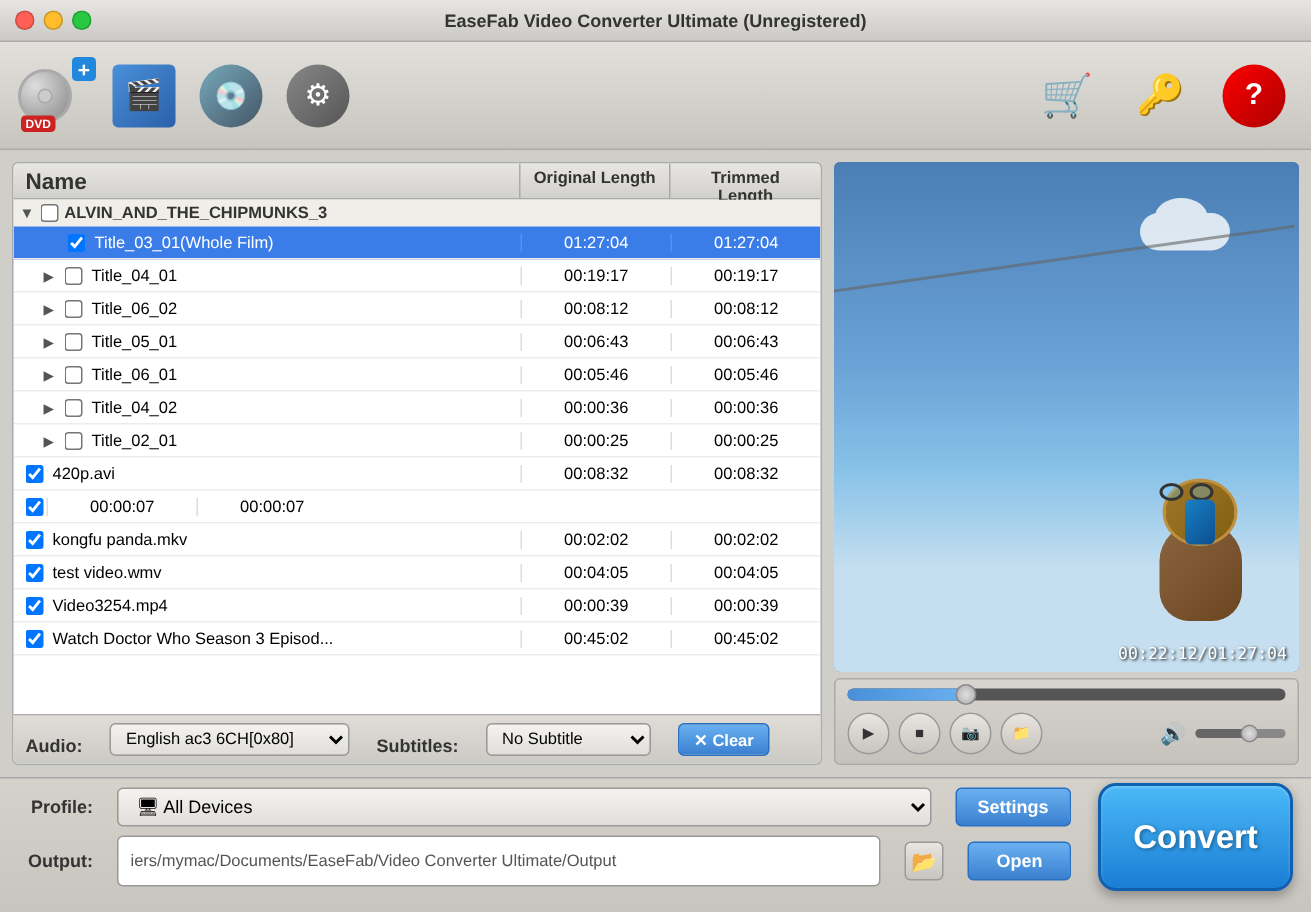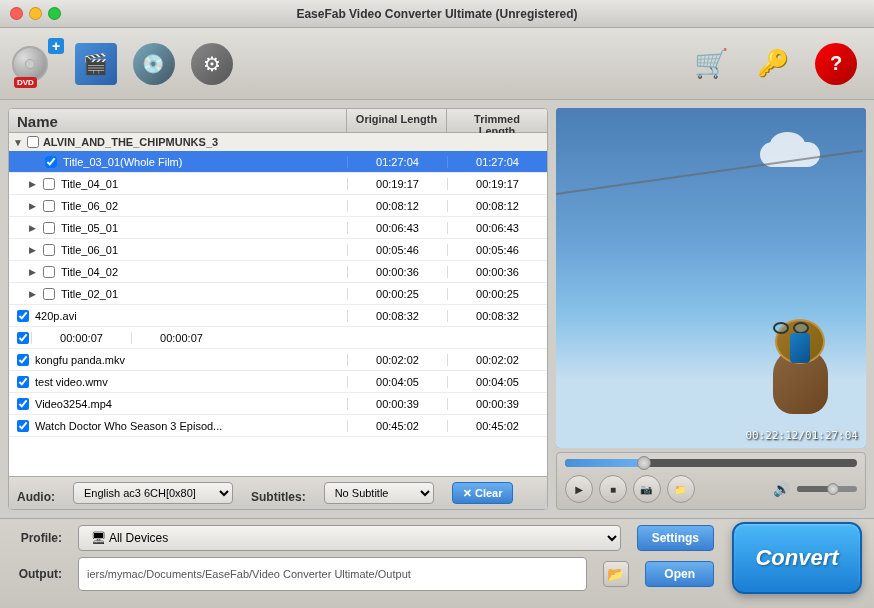--- a/index.html
+++ b/index.html
@@ -502,21 +502,20 @@
       height: 72px;
       background: linear-gradient(to bottom, #4ab8f8, #1a7ed4);
       border: 2px solid #1060b0;
       border-radius: 12px;
       color: white;
       font-size: 22px;
       font-weight: bold;
       cursor: pointer;
       text-shadow: 1px 1px 3px rgba(0,0,0,0.4);
       box-shadow: 0 3px 8px rgba(0,0,0,0.3), inset 0 1px 2px rgba(255,255,255,0.3);
-      font-style: italic;
     }
 
     .bottom-section {
       position: relative;
       height: 90px;
       background: linear-gradient(to bottom, #d5d2cc, #c8c5bf);
       border-top: 1px solid #aaa;
       padding: 6px 12px;
       padding-right: 160px;
     }

